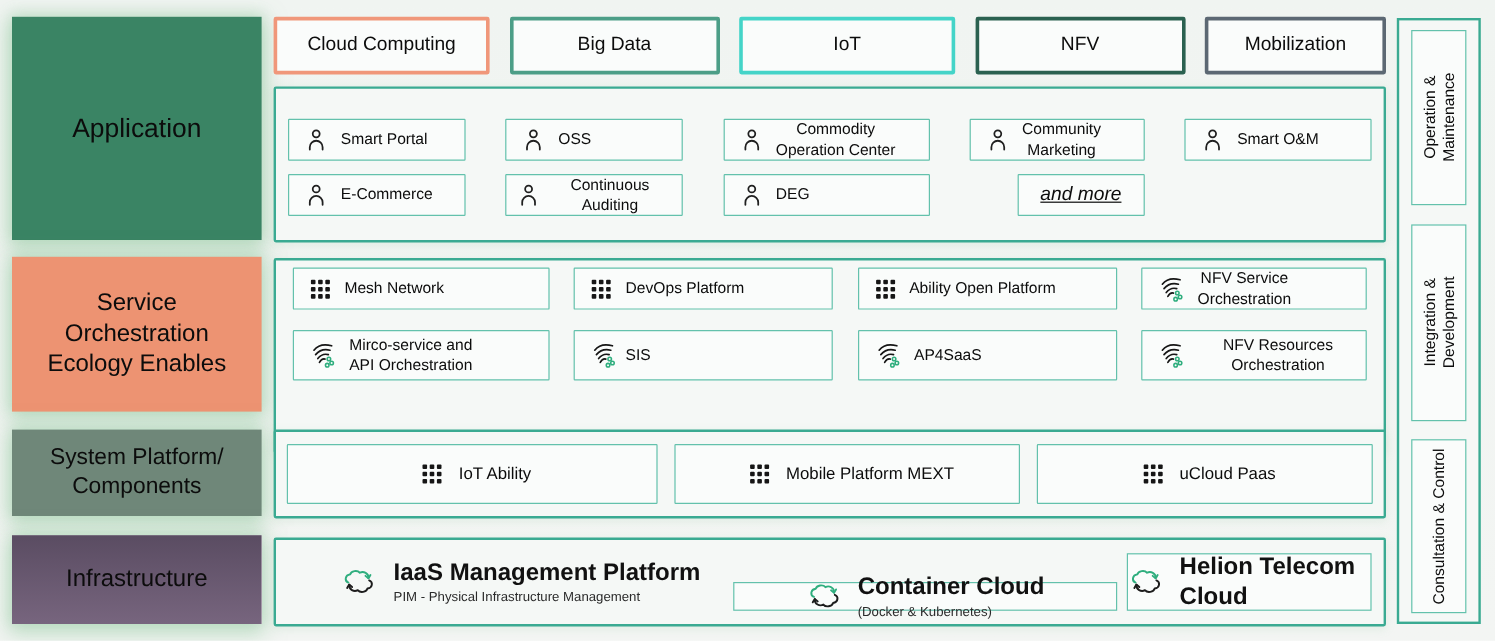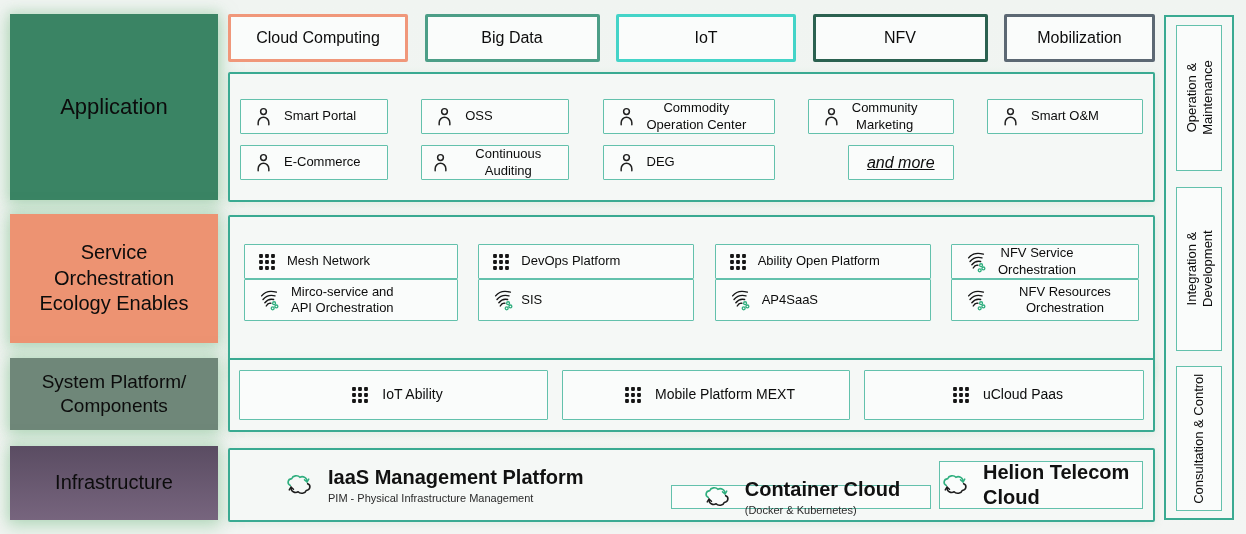--- a/index.html
+++ b/index.html
@@ -49,22 +49,22 @@
     background:#f5f8f6;border:2px solid var(--container-border,#3aaa92);
     border-radius:2px;
     box-shadow:0 2px 8px rgba(139,199,154,.18);
   }
   .app-box{top:72px;height:130px;
     display:grid;grid-template-columns:148px 148px 172px 146px 156px;
     grid-template-rows:35px 35px;row-gap:11px;
     justify-content:space-between;padding:25px 10px 0 10px;}
   .svc-box{top:215px;height:163px;
     display:grid;grid-template-columns:214px 216px 216px 188px;
-    grid-template-rows:35px 42px;
-    justify-content:space-between;padding:27px 14px 0 14px;}
+    grid-template-rows:35px 42px;row-gap:17px;
+    justify-content:space-between;padding:6px 14px 0 14px;}
   .sys-box{top:358px;height:74px;
     display:flex;justify-content:space-between;align-items:stretch;
     padding:10px 9px;}
   .infra-box{top:448px;height:74px;
     display:flex;align-items:stretch;gap:8px;padding:11px 10px;}
 
   
   .item{
     background:#fafcfb;border:1.5px solid var(--item-border,#63c1ac);
     border-radius:1px;
@@ -83,21 +83,21 @@
 
   
   .infra-plain{
     flex:1 1 auto;display:flex;align-items:center;gap:14px;
     padding-left:44px;border:none;background:transparent;
   }
   .infra-item{
     background:#fafcfb;border:1.5px solid var(--item-border,#63c1ac);
     display:flex;align-items:center;justify-content:center;gap:13px;
   }
-  .infra-1{width:260px;margin-top:24px;} .infra-2{width:204px;}
+  .infra-1{width:320px;margin-top:24px;} .infra-2{width:204px;}
   .infra-title{font-size:20px;font-weight:700;line-height:1.25;}
   .infra-sub{font-size:11px;color:#2b2b2b;line-height:1.3;margin-top:1px;}
 
   
   .right-rail{
     position:absolute;left:1164px;top:15px;width:70px;height:505px;
     background:#f5f8f6;border:2px solid var(--container-border,#3aaa92);
     display:flex;flex-direction:column;align-items:center;
     justify-content:space-between;padding:8px 0 7px 0;
   }

